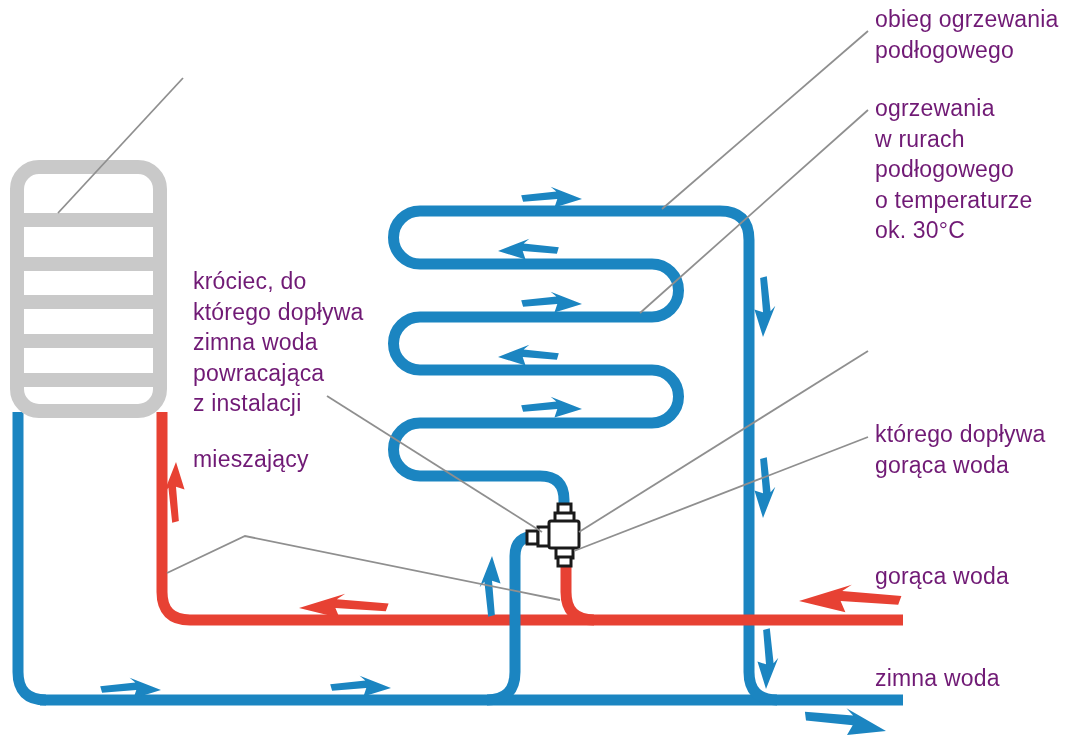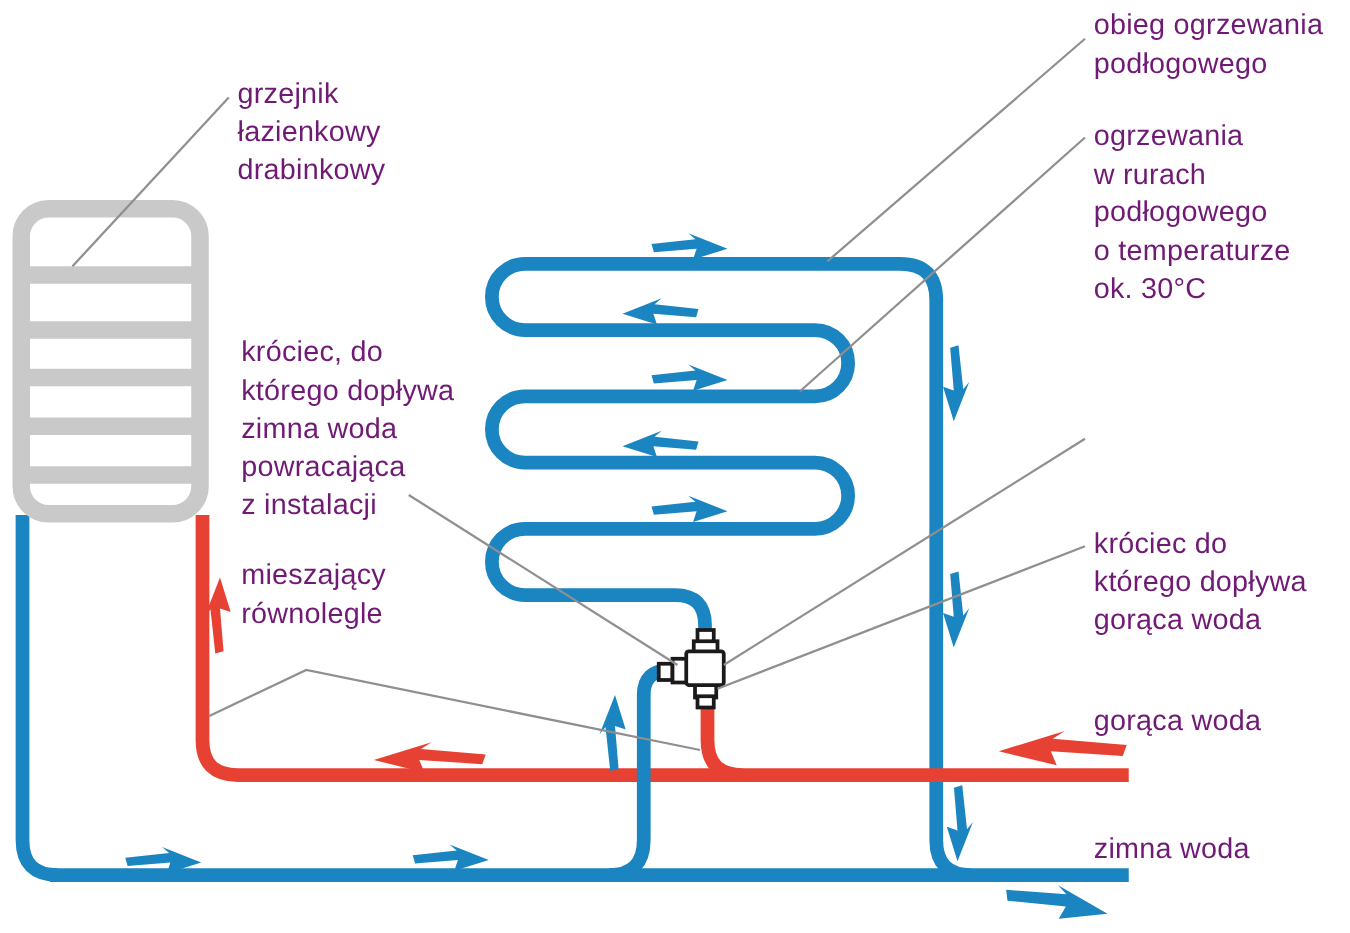--- a/index.html
+++ b/index.html
@@ -95,25 +95,20 @@
       <line x1="183" y1="78" x2="58" y2="213"></line>
       <line x1="868" y1="31" x2="662" y2="209"></line>
       <line x1="868" y1="110" x2="640" y2="313"></line>
       <line x1="327" y1="396" x2="542" y2="532"></line>
       <path d="M167 573 L245 536 L560 600"></path>
       <line x1="868" y1="351" x2="579" y2="532"></line>
       <line x1="868" y1="437" x2="574" y2="551"></line>
     </g>
   </svg>
 
-  <div class="diagram-label" style="left:190px;top:59px">
-    <span>grzejnik</span>
-    <span>łazienkowy</span>
-    <span>drabinkowy</span>
-  </div>
 
   <div class="diagram-label" style="left:875px;top:4px">
     <span>obieg ogrzewania</span>
     <span>podłogowego</span>
   </div>
 
   <div class="diagram-label" style="left:875px;top:93px">
     <span>ogrzewania</span>
     <span>w rurach</span>
     <span>podłogowego</span>
@@ -124,26 +119,24 @@
   <div class="diagram-label" style="left:193px;top:266px">
     <span>króciec, do</span>
     <span>którego dopływa</span>
     <span>zimna woda</span>
     <span>powracająca</span>
     <span>z instalacji</span>
   </div>
 
   <div class="diagram-label" style="left:193px;top:444px">
     <span>mieszający</span>
-    <span>równolegle</span>
   </div>
 
 
   <div class="diagram-label" style="left:875px;top:419px">
-    <span>króciec do</span>
     <span>którego dopływa</span>
     <span>gorąca woda</span>
   </div>
 
   <div class="diagram-label" style="left:875px;top:561px">
     <span>gorąca woda</span>
   </div>
 
   <div class="diagram-label" style="left:875px;top:663px">
     <span>zimna woda</span>

